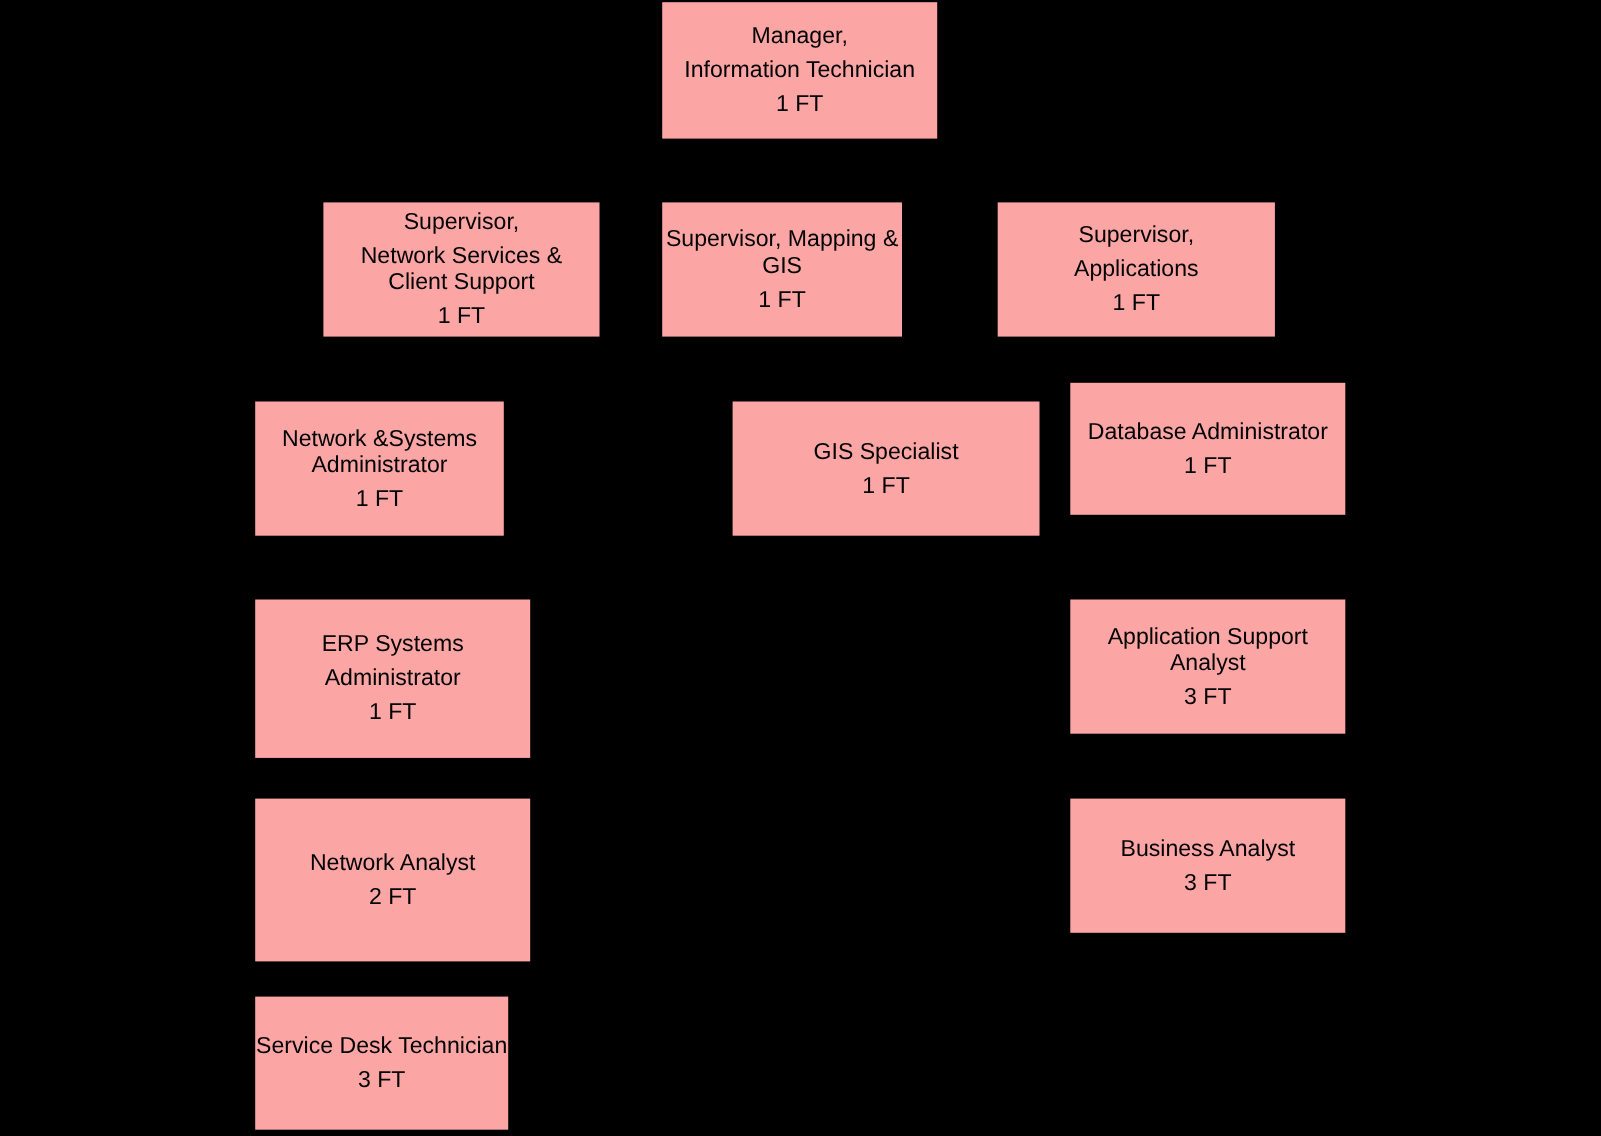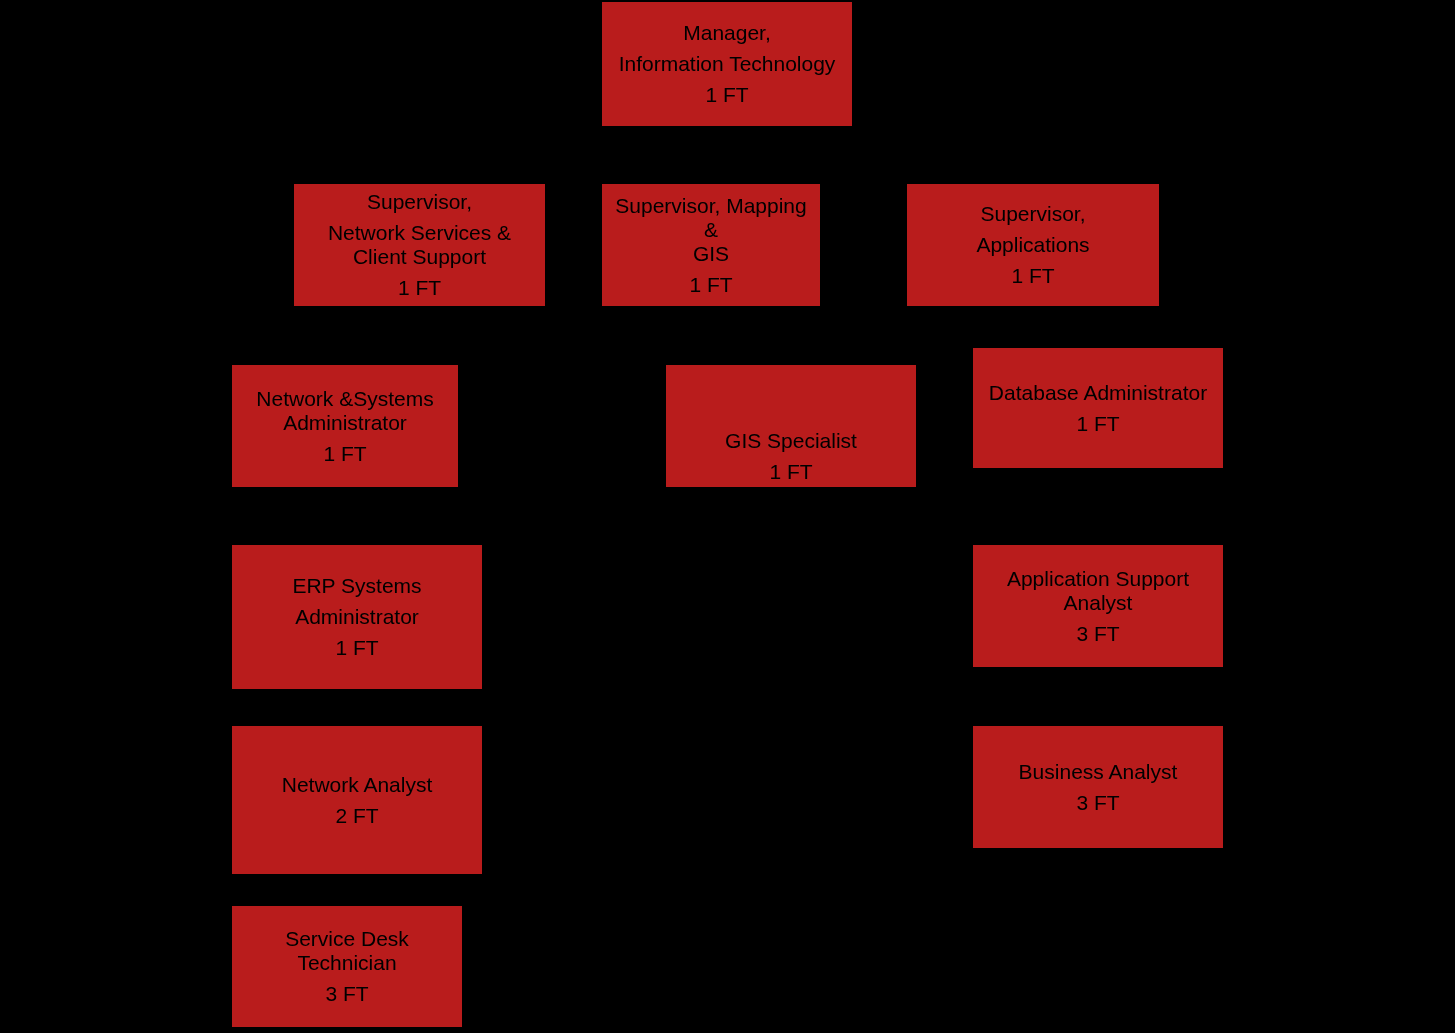--- a/index.html
+++ b/index.html
@@ -10,58 +10,58 @@
   .stage {
     position: relative;
     width: 1455px;
     height: 1033px;
     background: #000000;
     overflow: hidden;
     font-family: "Liberation Sans", "DejaVu Sans", sans-serif;
   }
   .node {
     position: absolute;
-    background: #b91c1c;
+    background: #fca5a5;
     color: #000000;
     display: flex;
     flex-direction: column;
     justify-content: center;
     align-items: center;
     text-align: center;
     font-size: 21px;
     box-sizing: border-box;
-    padding: 0 10px;
+    padding: 0 0;
   }
   .para {
     line-height: 24px;
     margin: 3.5px 0;
     white-space: pre-line;
   }
   
   #n-manager          { left: 602px; top:   2px; width: 250px; height: 124px; }
   #n-sup-network      { left: 294px; top: 184px; width: 251px; height: 122px; }
   #n-sup-gis          { left: 602px; top: 184px; width: 218px; height: 122px; }
   #n-sup-apps         { left: 907px; top: 184px; width: 252px; height: 122px; }
   #n-net-sys-admin    { left: 232px; top: 365px; width: 226px; height: 122px; }
-  #n-gis-specialist   { left: 666px; top: 365px; width: 250px; height: 122px; justify-content: flex-end; }
+  #n-gis-specialist   { left: 666px; top: 365px; width: 279px; height: 122px; }
   #n-db-admin         { left: 973px; top: 348px; width: 250px; height: 120px; }
   #n-erp-admin        { left: 232px; top: 545px; width: 250px; height: 144px; }
   #n-app-support      { left: 973px; top: 545px; width: 250px; height: 122px; }
   #n-network-analyst  { left: 232px; top: 726px; width: 250px; height: 148px; }
   #n-business-analyst { left: 973px; top: 726px; width: 250px; height: 122px; }
   #n-service-desk     { left: 232px; top: 906px; width: 230px; height: 121px; }
 </style>
 </head>
 <body>
 
 <div class="stage">
 
   <div class="node" id="n-manager">
     <div class="para">Manager,</div>
-    <div class="para">Information Technology</div>
+    <div class="para">Information Technician</div>
     <div class="para">1 FT</div>
   </div>
 
   <div class="node" id="n-sup-network">
     <div class="para">Supervisor,</div>
     <div class="para">Network Services &amp;
 Client Support</div>
     <div class="para">1 FT</div>
   </div>
 

